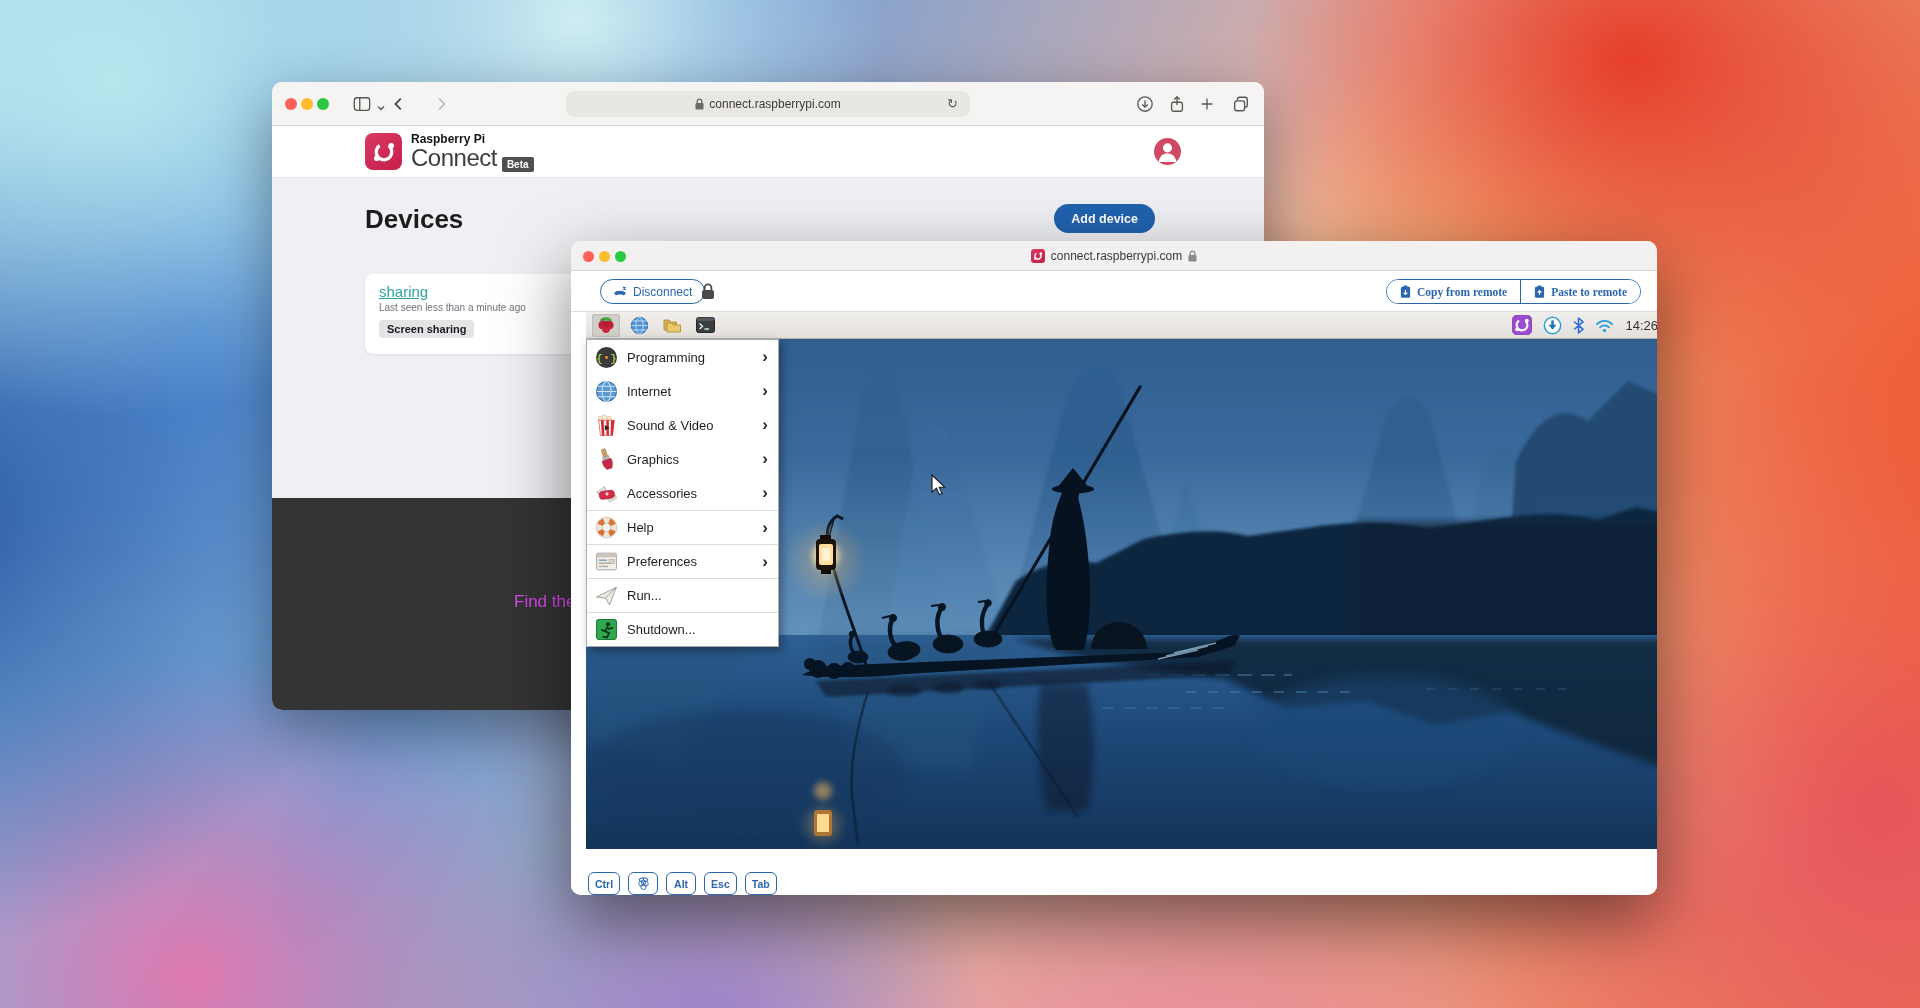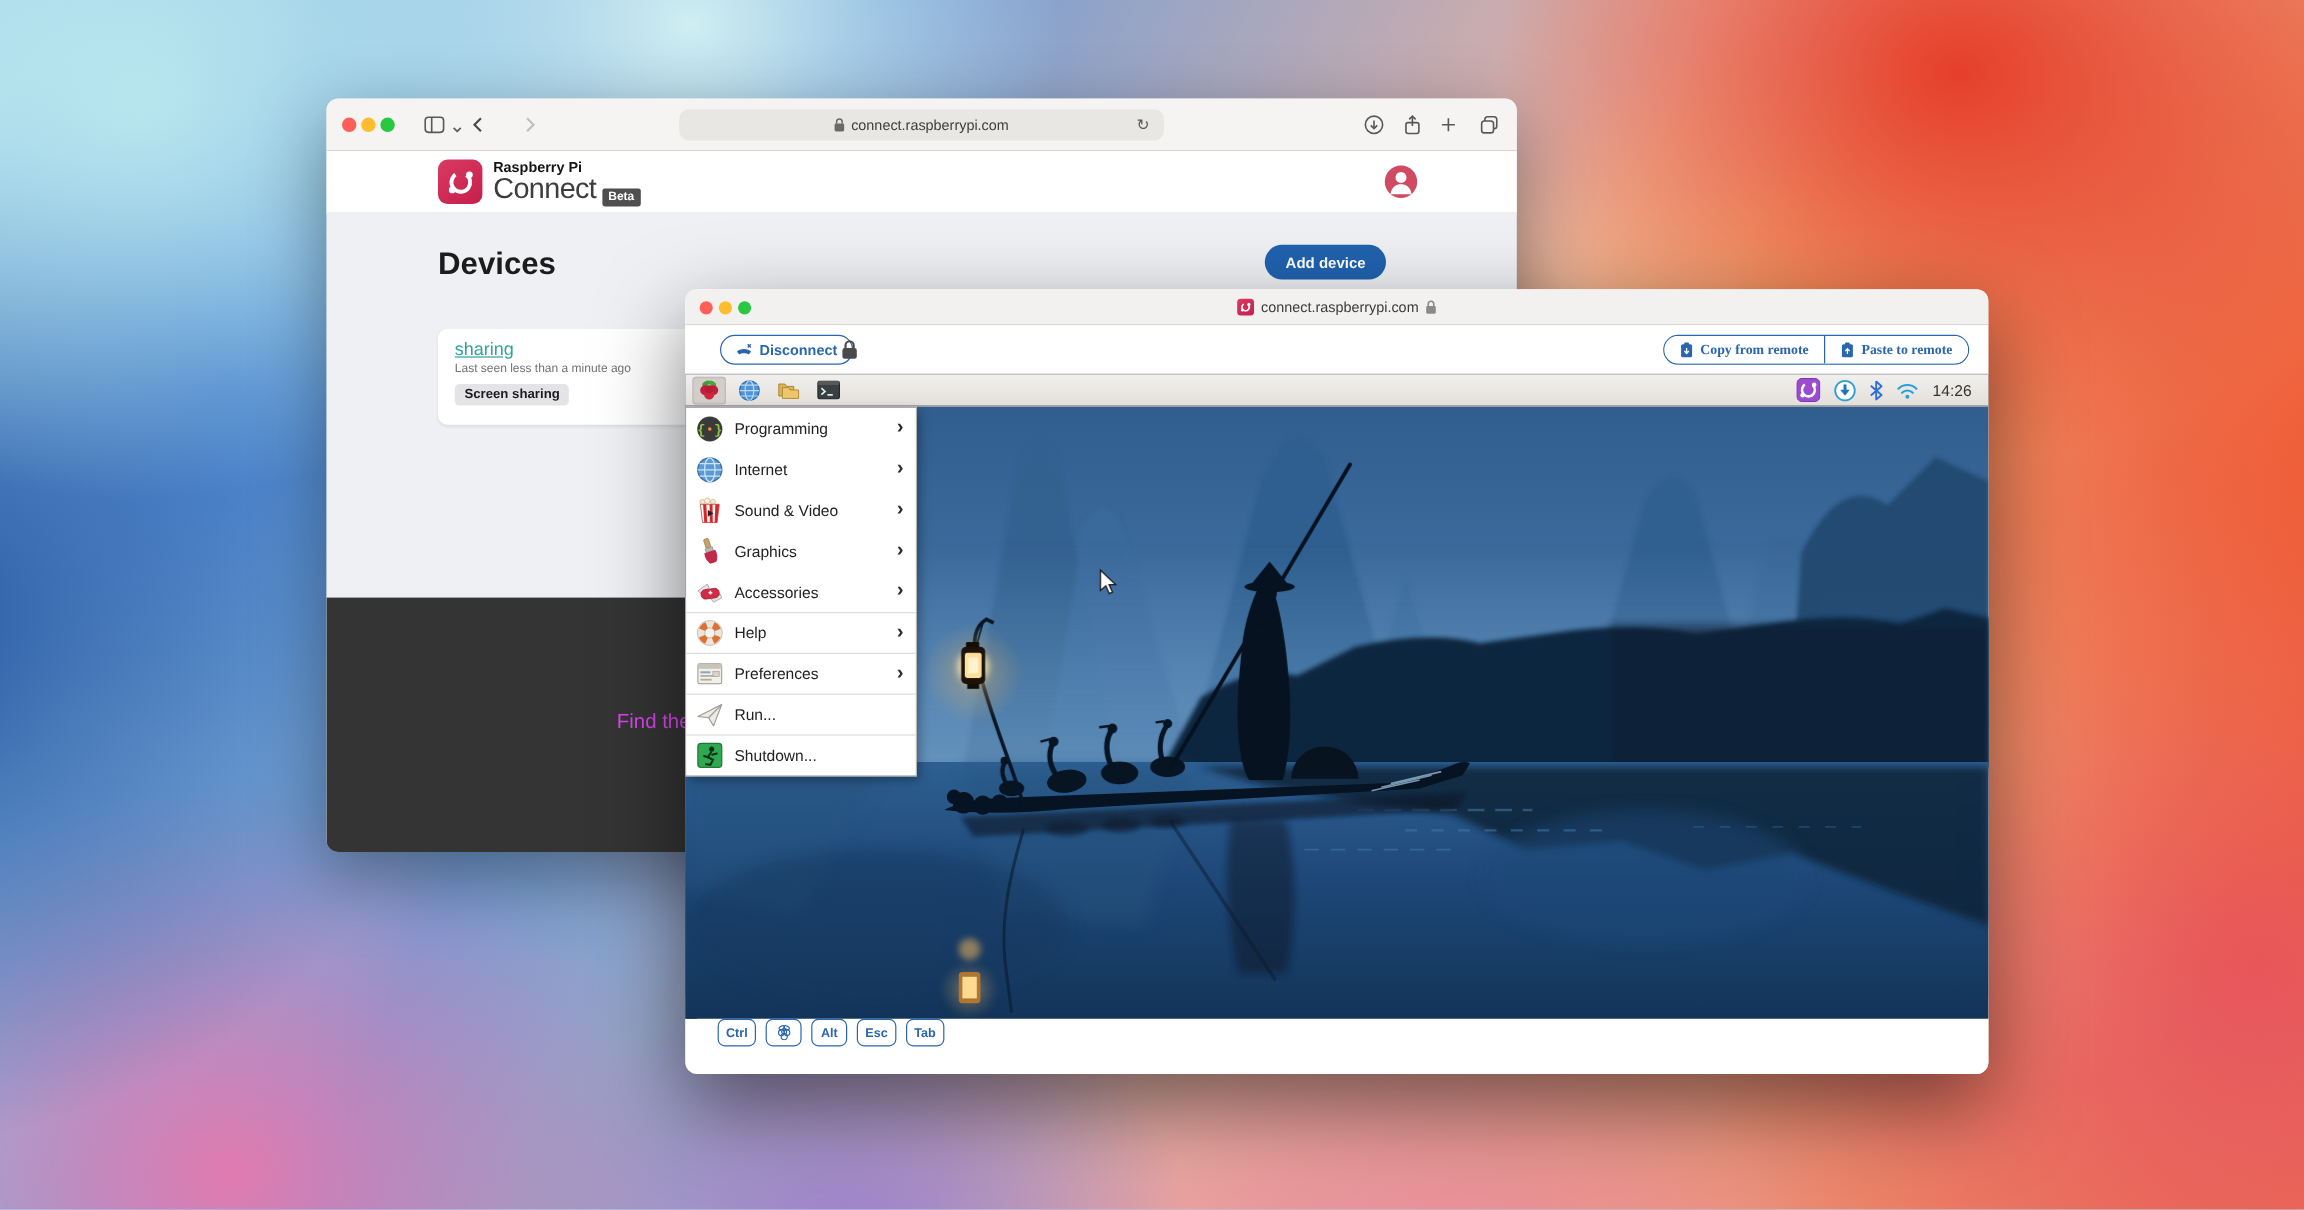--- a/index.html
+++ b/index.html
@@ -67,29 +67,29 @@
     background:#f3f1ef; border-bottom:1px solid #d9d7d4; }
   .fw-titlebar .tl { top:10px; width:11px; height:11px; }
   .fw-title { position:absolute; left:0; top:0; width:100%; height:30px; display:flex;
     align-items:center; justify-content:center; gap:6px; font-size:12px; font-weight:500; color:#3a3a3a; }
   .favicon { width:14px; height:14px; border-radius:3px; background:linear-gradient(145deg,#d93a62,#c61e4c);
     display:flex; align-items:center; justify-content:center; }
   .fw-toolbar { position:absolute; left:0; top:30px; width:100%; height:41px; background:#fff;
     border-bottom:1px solid #dcdcdc; }
   .pill-btn { position:absolute; display:flex; align-items:center; gap:6px; height:25px;
     border:1.5px solid #2a66ae; border-radius:13px; background:#fff; color:#2a66ae;
-    font-size:12px; font-weight:700; font-family:inherit; padding:0 12px; cursor:pointer; }
+    font-size:12px; font-weight:400; font-family:inherit; padding:0 12px; cursor:pointer; }
   .disconnect-btn { left:29px; top:8px; }
   .fw-lock { position:absolute; left:130px; top:12px; width:14px; height:17px; color:#4a4a4a; }
   .remote-clip-group { position:absolute; right:16px; top:8px; display:flex; height:25px;
     border:1.5px solid #2a66ae; border-radius:14px; overflow:hidden; background:#fff; }
   .clip-seg { display:flex; align-items:center; gap:6px; padding:0 13px; color:#2a66ae;
     font-size:11.5px; font-weight:700; cursor:pointer; background:#fff; border:none; font-family:Liberation Serif, serif; }
   .clip-seg + .clip-seg { border-left:1.5px solid #2a66ae; }
-  .fw-desktop { position:absolute; left:0; top:71px; width:1086px; height:537px; background:#16365c; }
+  .fw-desktop { position:absolute; left:15px; top:71px; width:1086px; height:537px; background:#16365c; }
   .taskbar { position:absolute; left:0; top:0; width:100%; height:27px;
     background:linear-gradient(#f1efec,#e3e0dc); border-bottom:1px solid #b8b5b1;
     display:flex; align-items:center; }
   .tb-left { display:flex; align-items:center; gap:5px; padding-left:6px; }
   .tb-slot { width:28px; height:23px; border-radius:3px; display:flex; align-items:center;
     justify-content:center; cursor:pointer; }
   .tb-slot.pressed { background:#d2cfcb; box-shadow:inset 0 0 2px rgba(0,0,0,.3); }
   .tb-right { margin-left:auto; display:flex; align-items:center; gap:11px; padding-right:14px; }
   .tray-icon { display:flex; align-items:center; justify-content:center; cursor:pointer; }
   .tb-clock { font-size:13px; color:#333; cursor:pointer; }
@@ -97,22 +97,22 @@
   
   .app-menu { position:absolute; left:0; top:27px; width:193px; background:#fff;
     border:1px solid #ababab; box-shadow:3px 4px 9px rgba(0,0,0,.35); z-index:5; }
   .menu-item { height:34px; display:flex; align-items:center; padding:0 10px 0 8px; gap:9px;
     cursor:pointer; background:#fff; }
   .menu-item.sep { border-top:1px solid #dcdcdc; }
   .menu-item .mi-icon { width:23px; height:23px; flex:0 0 23px; }
   .menu-item .mi-icon svg { width:100%; height:100%; }
   .menu-label { font-size:13px; color:#1f1f1f; flex:1; }
   .chev::after { content:"›"; font-size:17px; font-weight:700; color:#2b2b2b; line-height:10px; }
-  .fw-bottombar { position:absolute; left:10px; top:608px; width:100%; height:46px; background:#fff;
-    display:flex; align-items:flex-start; gap:8px; padding-left:17px; }
+  .fw-bottombar { position:absolute; left:0; top:608px; width:100%; height:46px; background:#fff;
+    display:flex; align-items:flex-end; gap:8px; padding-left:17px; }
   .vkey { min-width:30px; height:23px; border:1.5px solid #2a66ae; border-radius:6px; background:#fff;
     color:#2a66ae; font-size:10.5px; font-weight:600; font-family:inherit; display:flex;
     align-items:center; justify-content:center; padding:0 6px; cursor:pointer; }
 </style>
 </head>
 <body>
 
 <div class="screen">
 
   <div class="back-window">

